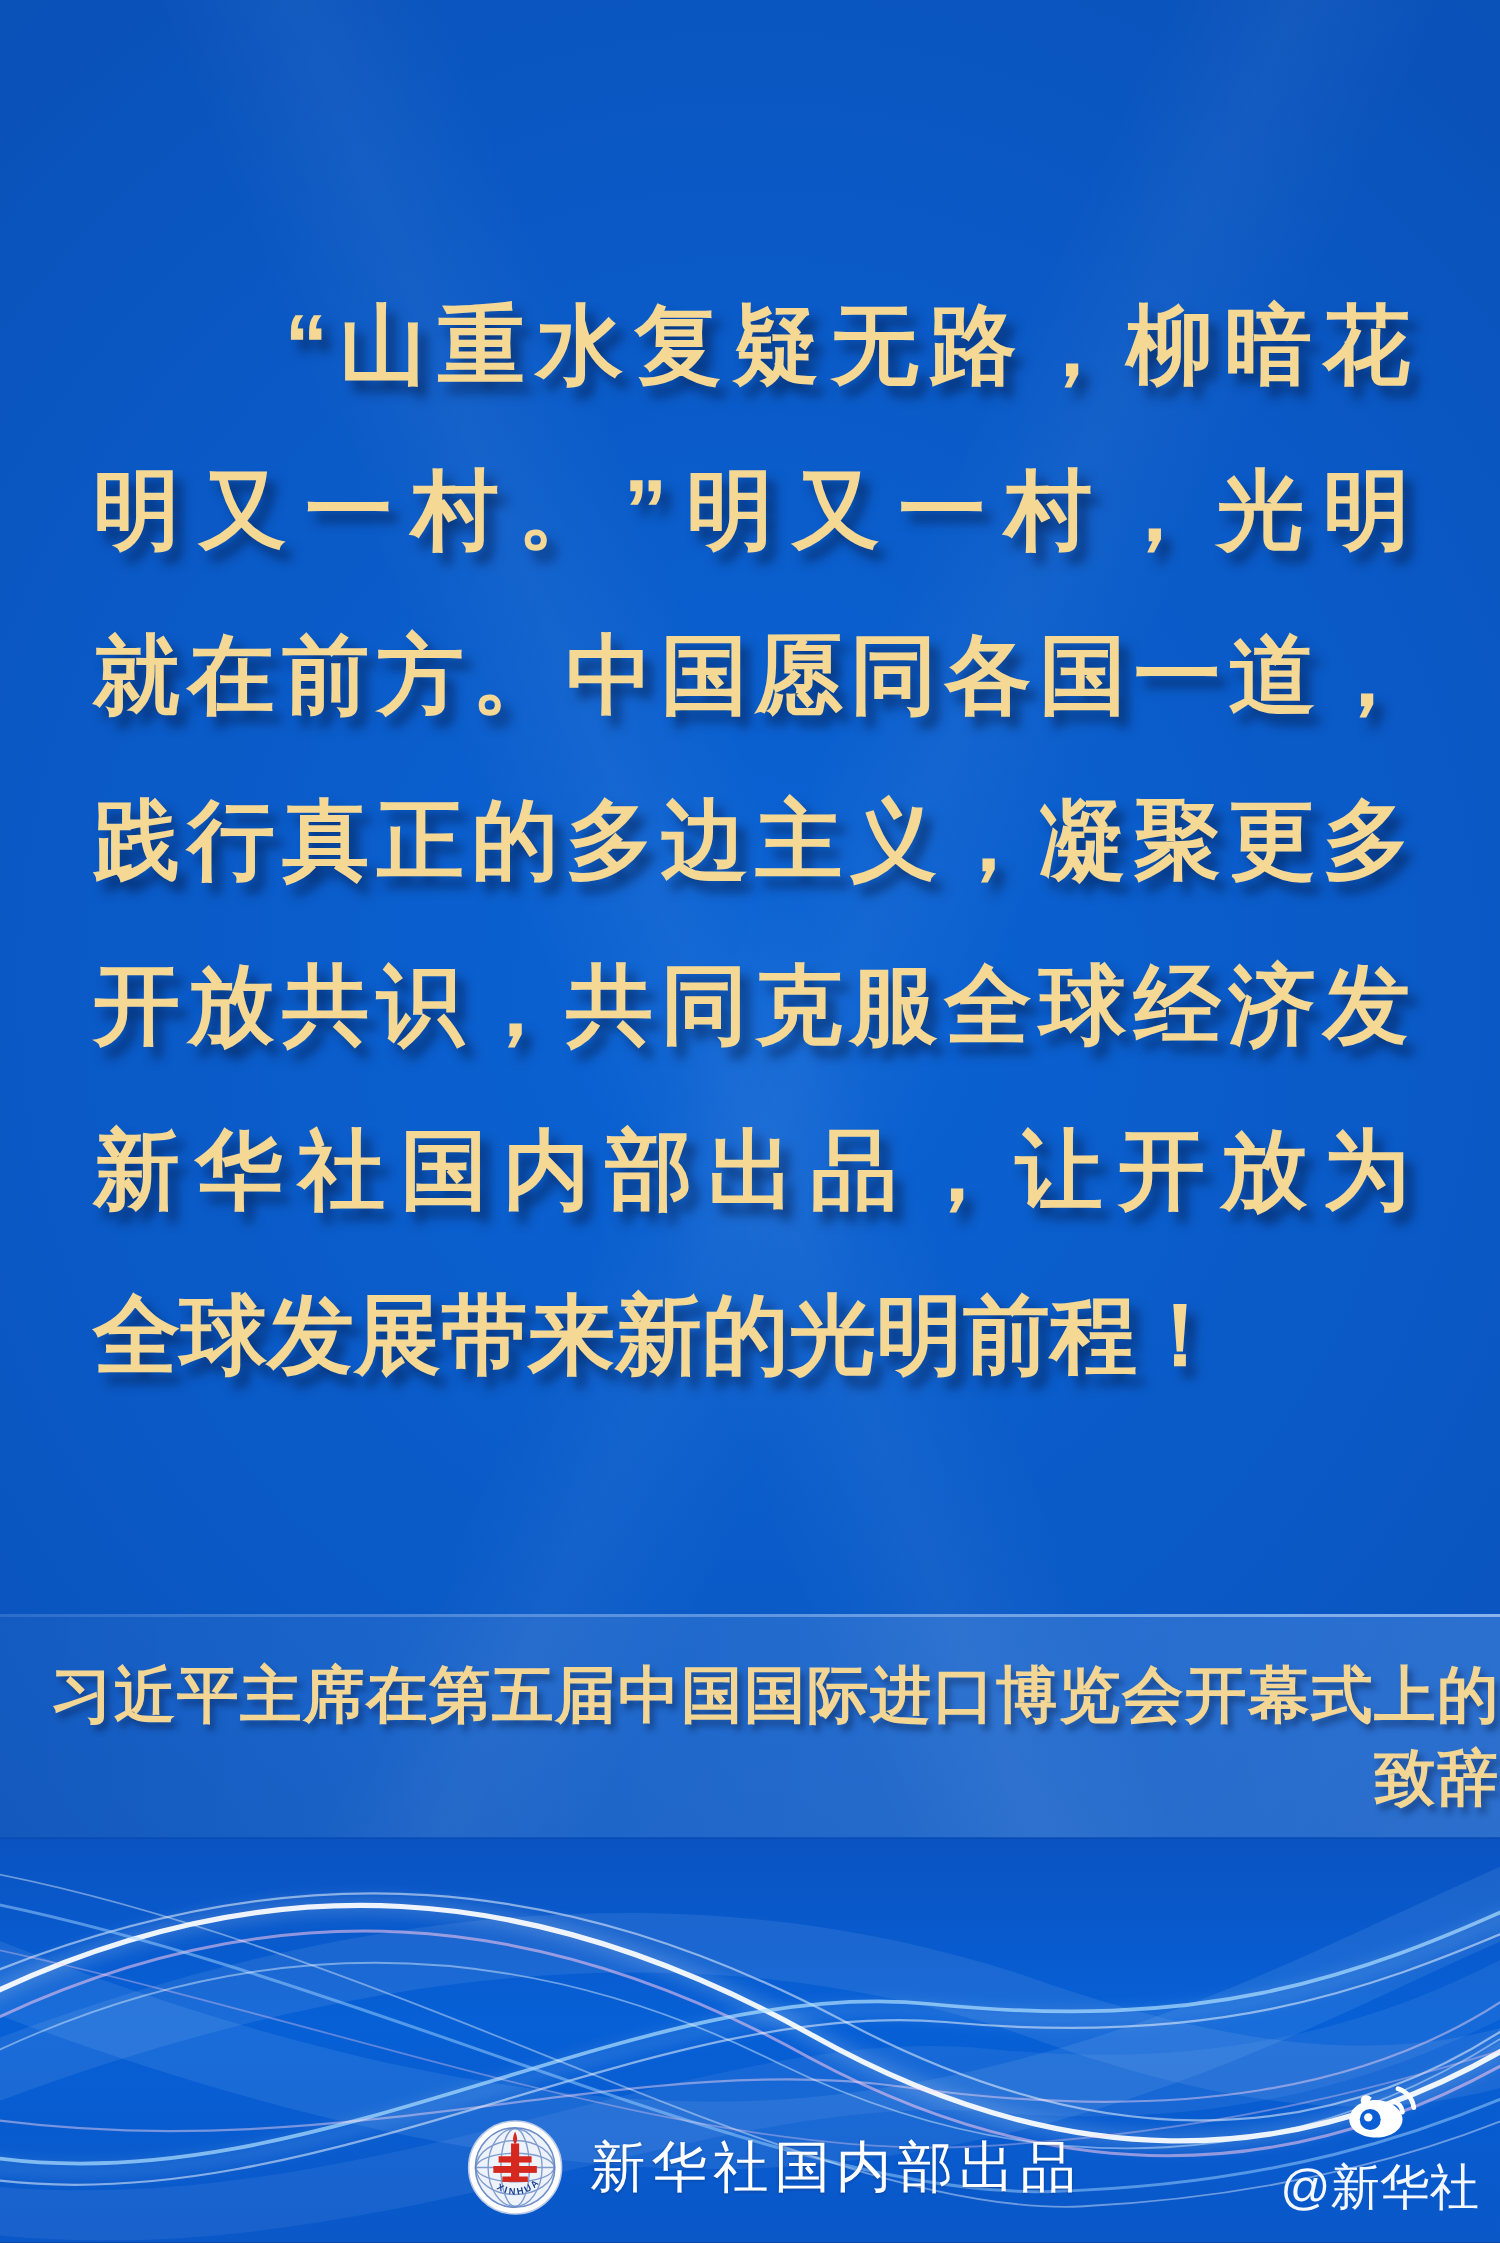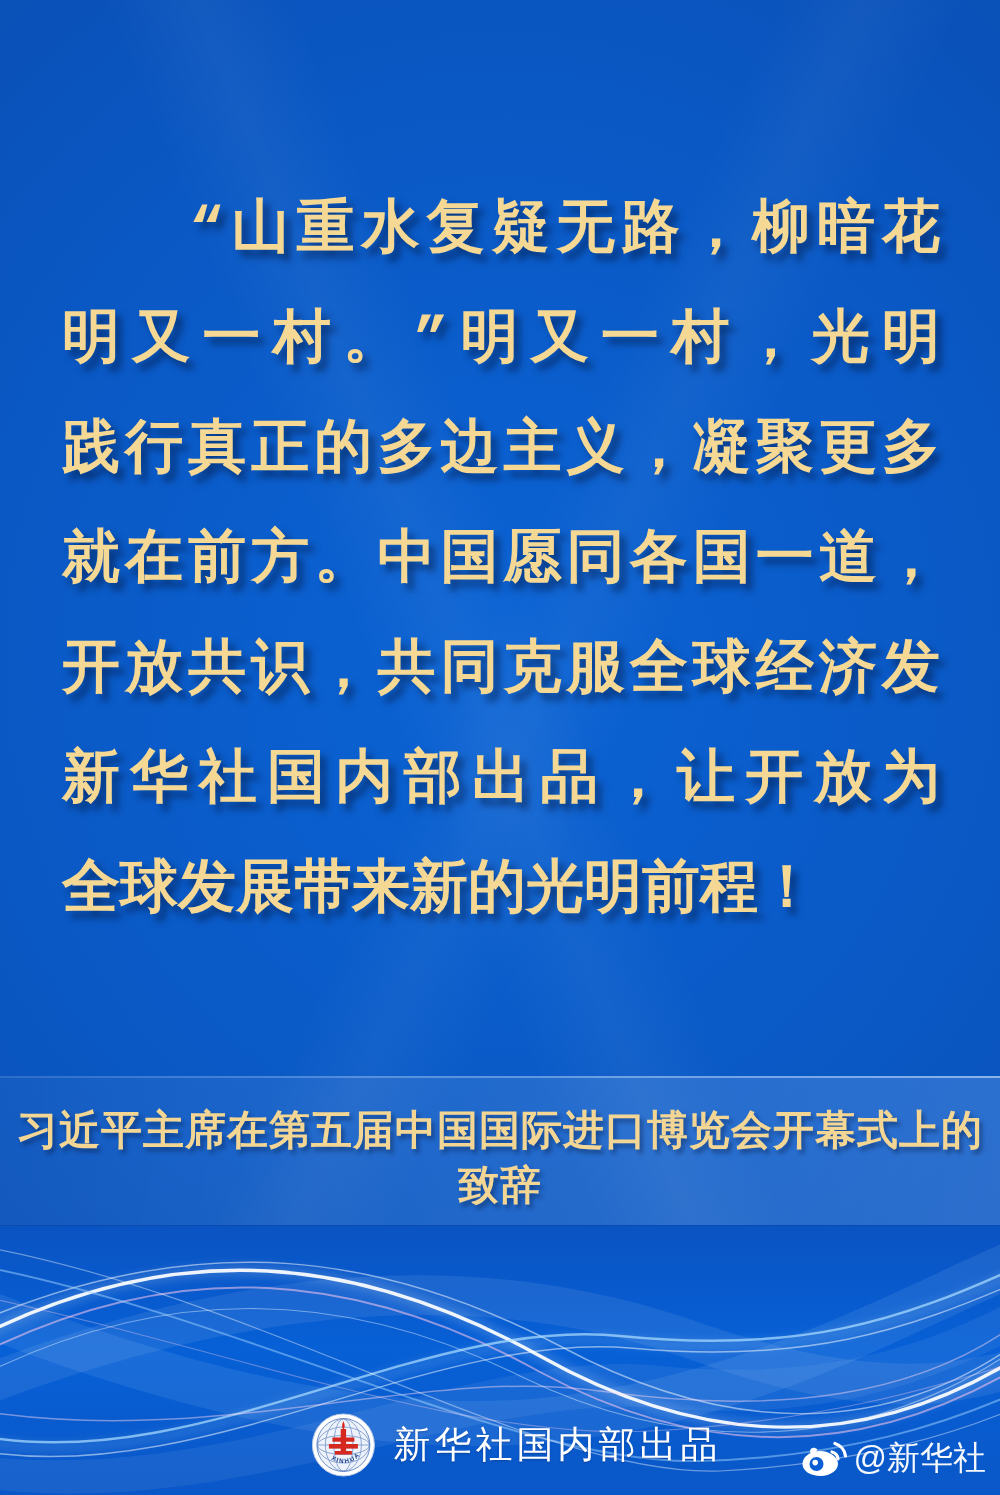--- a/index.html
+++ b/index.html
@@ -11,40 +11,40 @@
   
   .poster .rays{
     position:absolute;inset:0;pointer-events:none;
     background:
       linear-gradient(68deg, transparent 44%, rgba(255,255,255,0.045) 50%, transparent 56%),
       linear-gradient(115deg, transparent 46%, rgba(255,255,255,0.04) 51%, transparent 57%);
   }
   
   .quote-block{
     position:absolute;left:62px;top:176px;width:878px;
-    font-family:Liberation Mono, monospace;
+    font-family:Liberation Sans, sans-serif;
     font-weight:700;font-size:58px;line-height:110px;
     color:#F5D894;
     text-shadow:6px 7px 7px rgba(4,24,64,0.55);
   }
   .quote-line{white-space:nowrap;}
   .jline{white-space:normal;text-align:justify;text-align-last:justify;}
   .first-line{text-indent:2.2em;}
   .last-line{text-align:center;text-align-last:left;}
   
   .attr-band{
     position:absolute;left:0;top:1076px;width:1000px;height:149px;
     background:linear-gradient(90deg, rgba(255,255,255,0.04) 0%, rgba(255,255,255,0.10) 55%, rgba(140,190,255,0.26) 100%);
   }
   .attr-band::before{
     content:"";position:absolute;left:0;top:0;width:100%;height:2px;
     background:linear-gradient(90deg, rgba(180,210,255,0.15), rgba(200,225,255,0.6));
   }
   .attr-title{
-    margin-top:27px;text-align:center;
+    margin-top:27px;text-align:right;
     font-size:41px;font-weight:700;letter-spacing:1px;
     color:#F3D694;text-shadow:3px 4px 4px rgba(8,28,70,0.45);
   }
   .attr-date{
     margin-top:17px;text-align:center;
     font-size:41px;font-weight:700;letter-spacing:1px;
     color:#F3D694;text-shadow:3px 4px 4px rgba(8,28,70,0.45);
   }
   
   .wave-section{
@@ -57,35 +57,35 @@
   .footer-row{
     position:absolute;bottom:18px;left:50%;transform:translateX(-46%);
     display:flex;align-items:center;gap:18px;z-index:3;
   }
   .producer-label{
     color:#ffffff;font-size:37px;font-weight:400;letter-spacing:4px;
     text-shadow:0 1px 2px rgba(0,20,60,0.3);white-space:nowrap;
   }
   
   .weibo-mark{
-    position:absolute;right:14px;bottom:14px;display:flex;align-items:center;gap:7px;z-index:4;
+    position:absolute;right:14px;bottom:14px;display:flex;align-items:center;gap:7px;z-index:4;flex-direction:column;
   }
   .weibo-handle{color:#ffffff;font-size:33px;font-weight:500;opacity:0.96;white-space:nowrap;}
 </style>
 </head>
 <body>
 
 <div class="poster">
   <div class="rays"></div>
 
   <div class="quote-block">
     <div class="quote-line jline first-line">“山重水复疑无路，柳暗花</div>
     <div class="quote-line jline">明又一村。”明又一村，光明</div>
+    <div class="quote-line jline">就在前方。中国愿同各国一道，</div>
     <div class="quote-line jline">践行真正的多边主义，凝聚更多</div>
-    <div class="quote-line jline">就在前方。中国愿同各国一道，</div>
     <div class="quote-line jline">开放共识，共同克服全球经济发</div>
     <div class="quote-line jline">新华社国内部出品，让开放为</div>
     <div class="quote-line last-line">全球发展带来新的光明前程！</div>
   </div>
 
   <div class="attr-band">
     <div class="attr-title">习近平主席在第五届中国国际进口博览会开幕式上的致辞</div>
     <div class="attr-date">2022年11月4日</div>
   </div>
 

